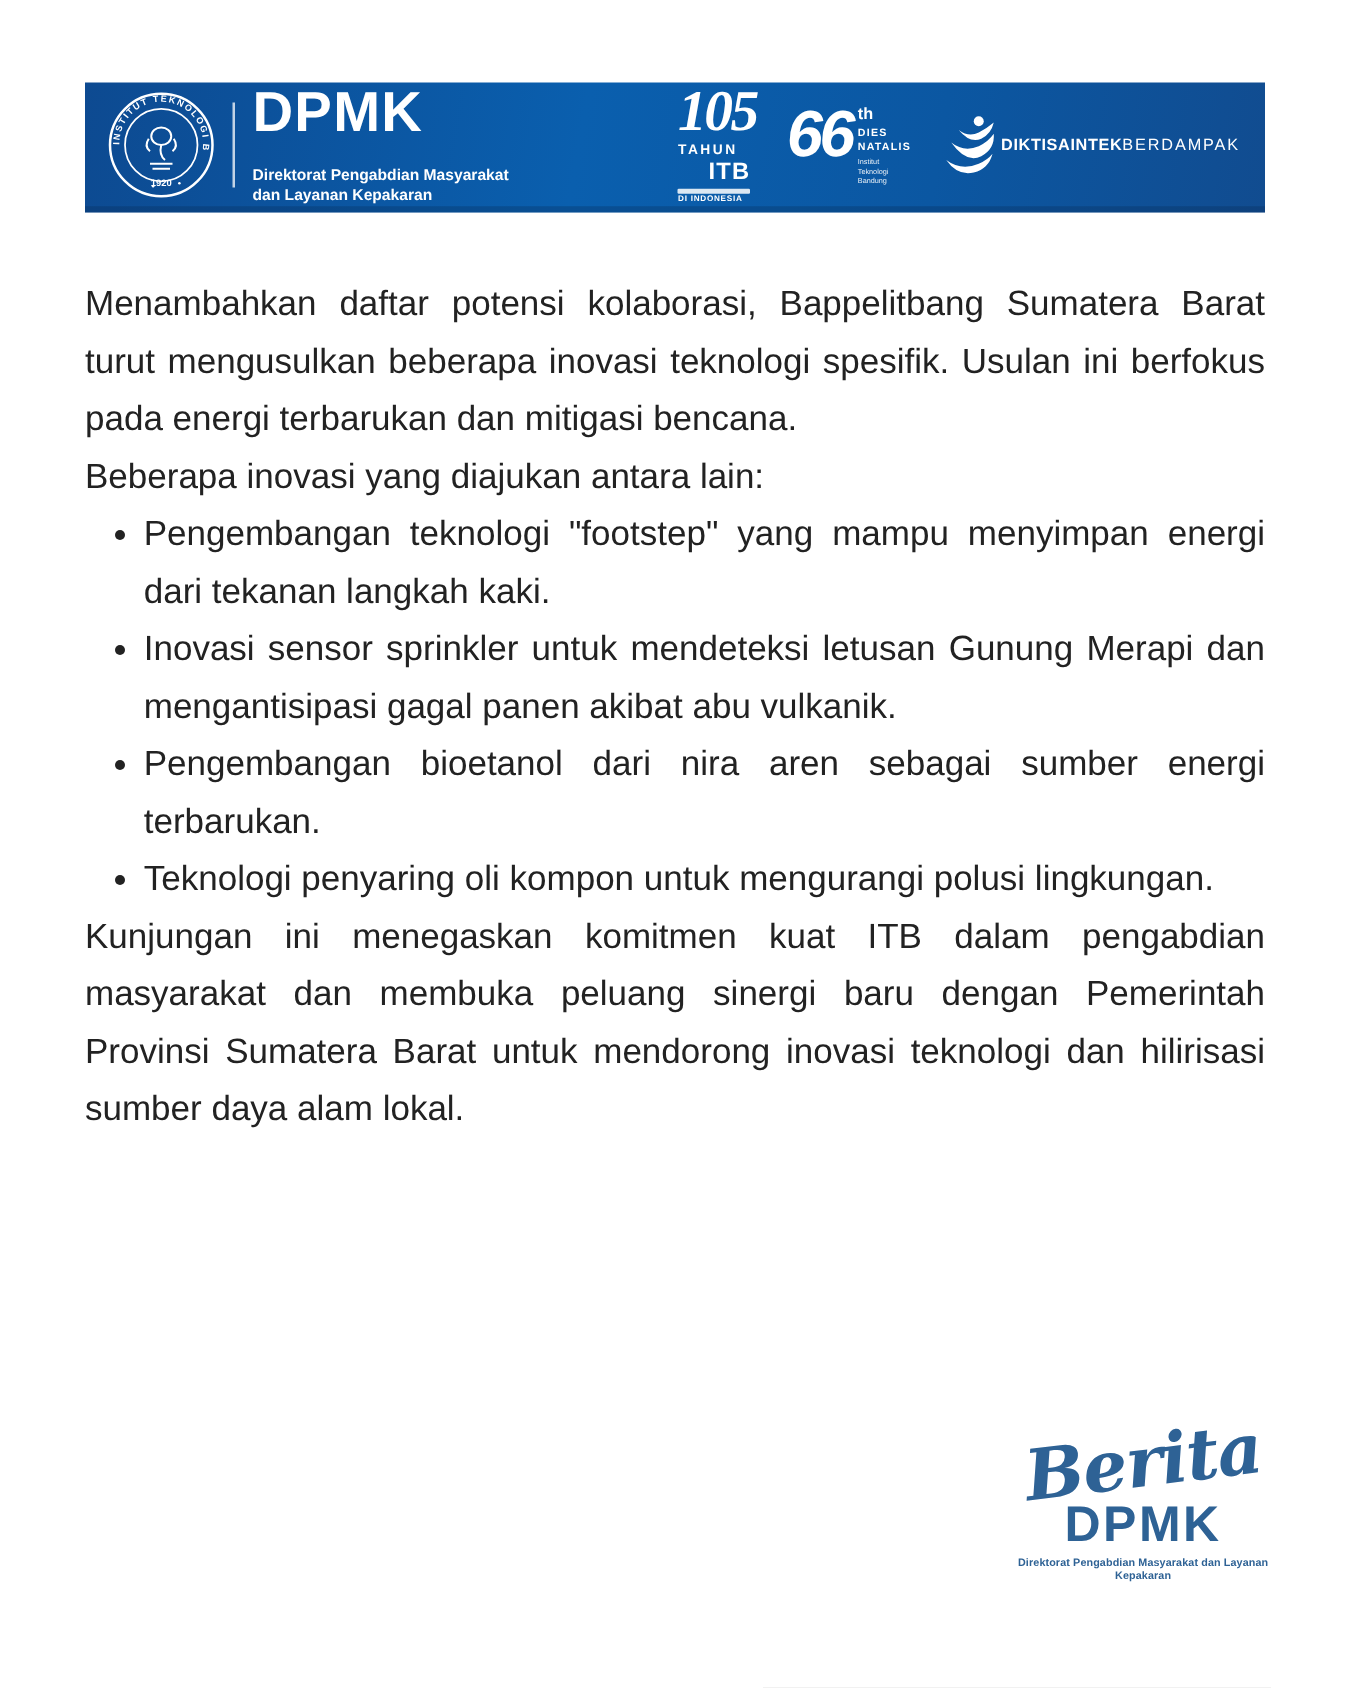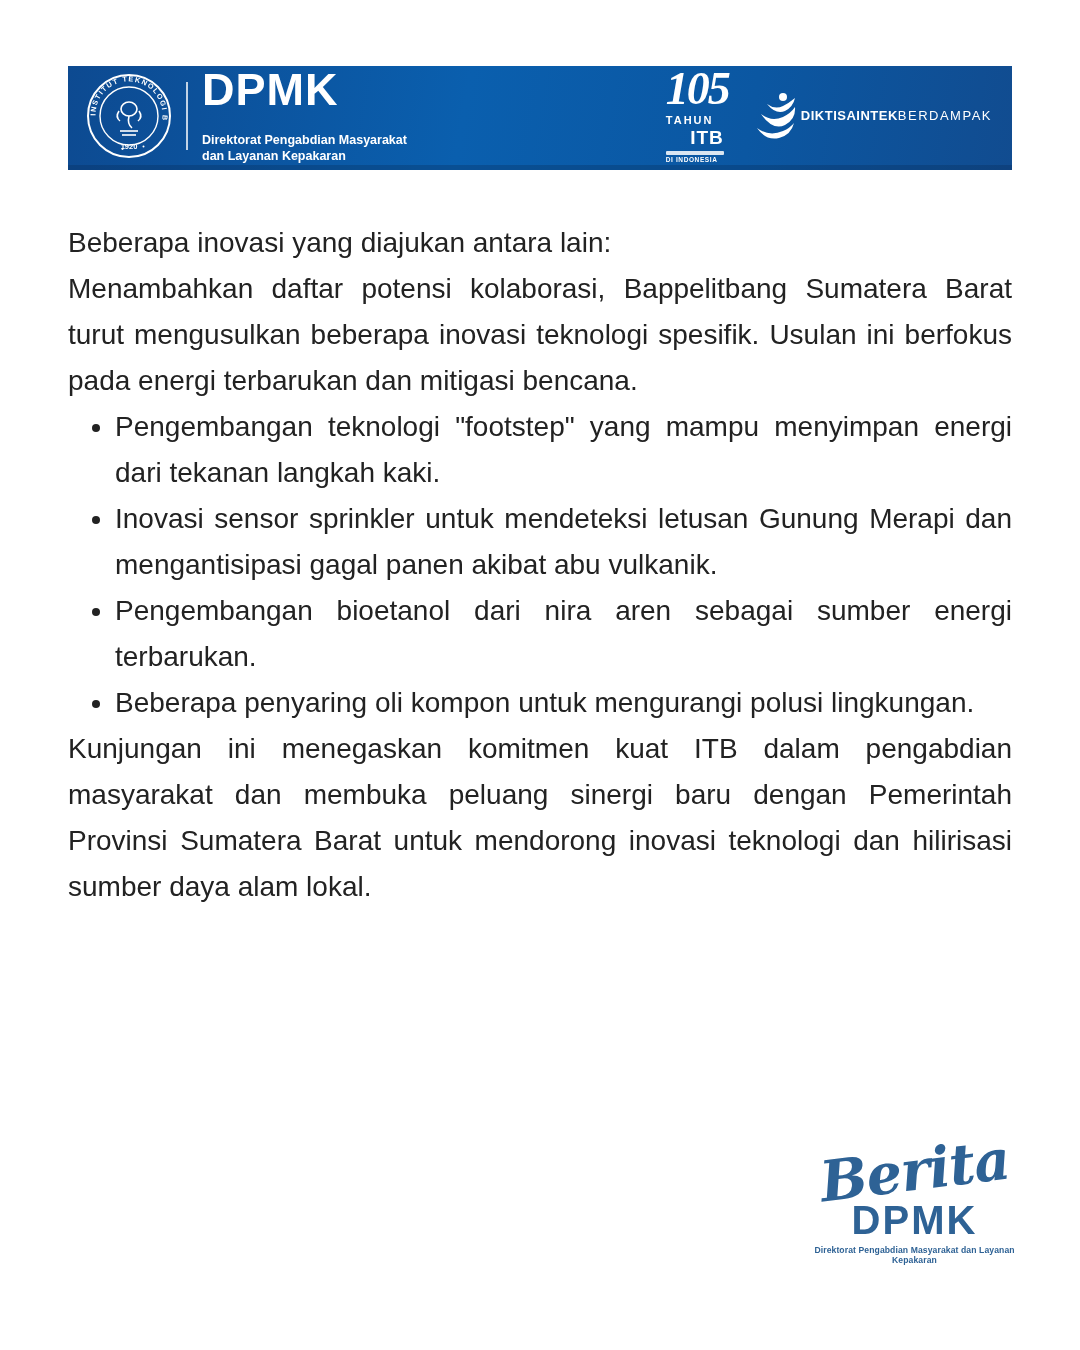--- a/index.html
+++ b/index.html
@@ -133,45 +133,60 @@
         <div class="l105-tahun">TAHUN</div>
         <div class="l105-row">
           <div class="l105-itb">ITB</div>
           <div class="l105-col">
             <div class="l105-strip"></div>
             <div class="l105-tagline">DI INDONESIA</div>
           </div>
         </div>
       </div>
 
+      <div class="logo-66">
+        <div class="l66-number">66</div>
+        <div class="l66-col">
+          <div class="l66-th">th</div>
+          <div class="l66-dies">
+            <div>DIES</div>
+            <div>NATALIS</div>
+          </div>
+          <div class="l66-sub">
+            <div>Institut</div>
+            <div>Teknologi</div>
+            <div>Bandung</div>
+          </div>
+        </div>
+      </div>
 
       <div class="logo-dikti">
         <svg class="dikti-svg" viewBox="0 0 48 50">
           <circle cx="30" cy="7" r="4" fill="#ffffff"></circle>
           <path d="M 14,14 q 8,6 16,2 q 6,-3 12,-8 q -2,9 -10,13 q -9,4 -18,-7 z" fill="#ffffff"></path>
           <path d="M 8,24 q 10,8 22,3 q 8,-4 12,-10 q 1,12 -10,18 q -12,6 -24,-11 z" fill="#ffffff"></path>
           <path d="M 4,38 q 12,9 26,3 q 7,-3 11,-8 q -3,12 -15,15 q -13,3 -22,-10 z" fill="#ffffff"></path>
         </svg>
         <div class="dikti-l1">DIKTISAINTEK</div>
         <div class="dikti-l2">BERDAMPAK</div>
       </div>
 
     </div>
   </header>
 
   <main class="article">
 
+    <p>Menambahkan daftar potensi kolaborasi, Bappelitbang Sumatera Barat turut mengusulkan beberapa inovasi teknologi spesifik. Usulan ini berfokus pada energi terbarukan dan mitigasi bencana.</p>
     <p>Beberapa inovasi yang diajukan antara lain:</p>
-    <p>Menambahkan daftar potensi kolaborasi, Bappelitbang Sumatera Barat turut mengusulkan beberapa inovasi teknologi spesifik. Usulan ini berfokus pada energi terbarukan dan mitigasi bencana.</p>
 
     <ul>
       <li>Pengembangan teknologi "footstep" yang mampu menyimpan energi dari tekanan langkah kaki.</li>
       <li>Inovasi sensor sprinkler untuk mendeteksi letusan Gunung Merapi dan mengantisipasi gagal panen akibat abu vulkanik.</li>
       <li>Pengembangan bioetanol dari nira aren sebagai sumber energi terbarukan.</li>
-      <li>Beberapa penyaring oli kompon untuk mengurangi polusi lingkungan.</li>
+      <li>Teknologi penyaring oli kompon untuk mengurangi polusi lingkungan.</li>
     </ul>
 
     <p>Kunjungan ini menegaskan komitmen kuat ITB dalam pengabdian masyarakat dan membuka peluang sinergi baru dengan Pemerintah Provinsi Sumatera Barat untuk mendorong inovasi teknologi dan hilirisasi sumber daya alam lokal.</p>
   </main>
 
   <div class="berita">
     <div class="berita-script">Berita</div>
     <div class="berita-acronym">DPMK</div>
     <div class="berita-sub">Direktorat Pengabdian Masyarakat dan Layanan Kepakaran</div>
   </div>

